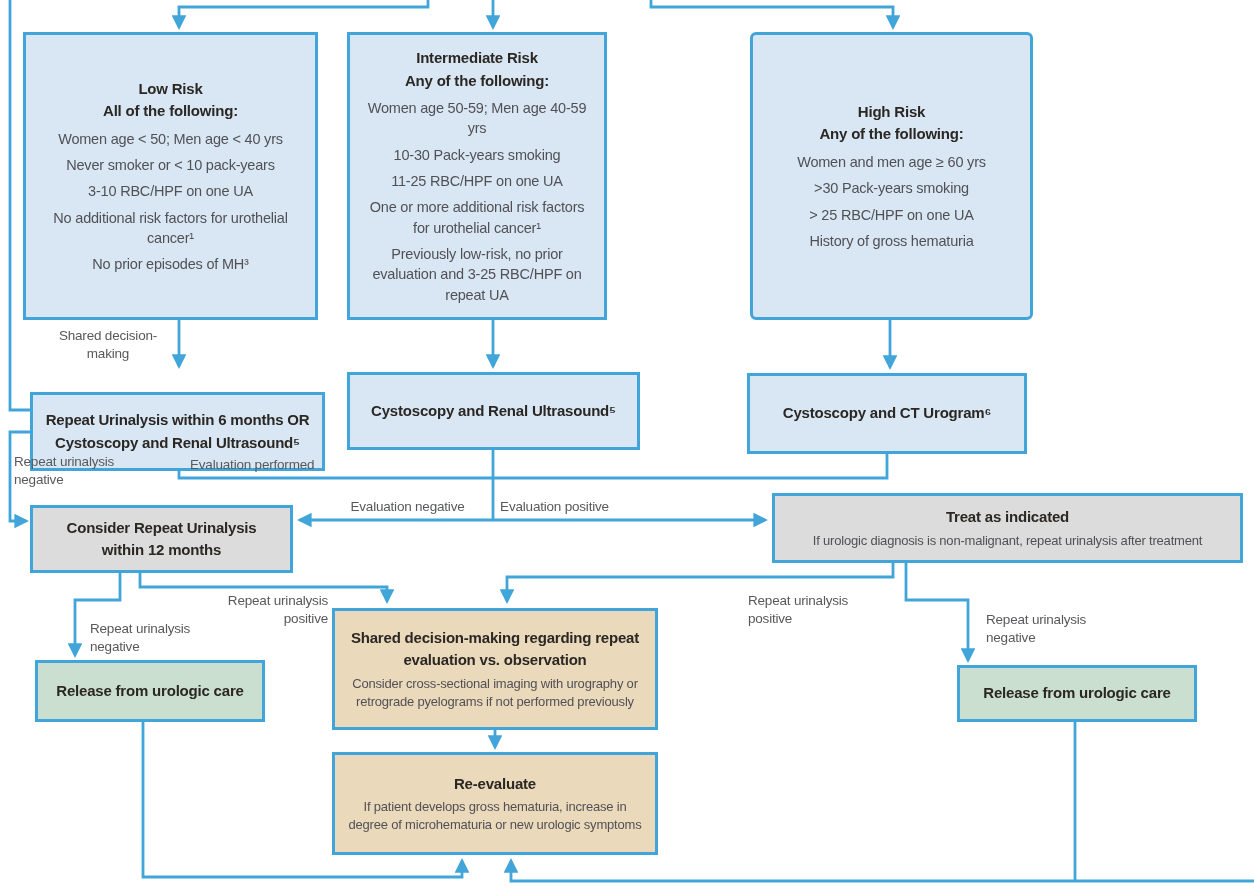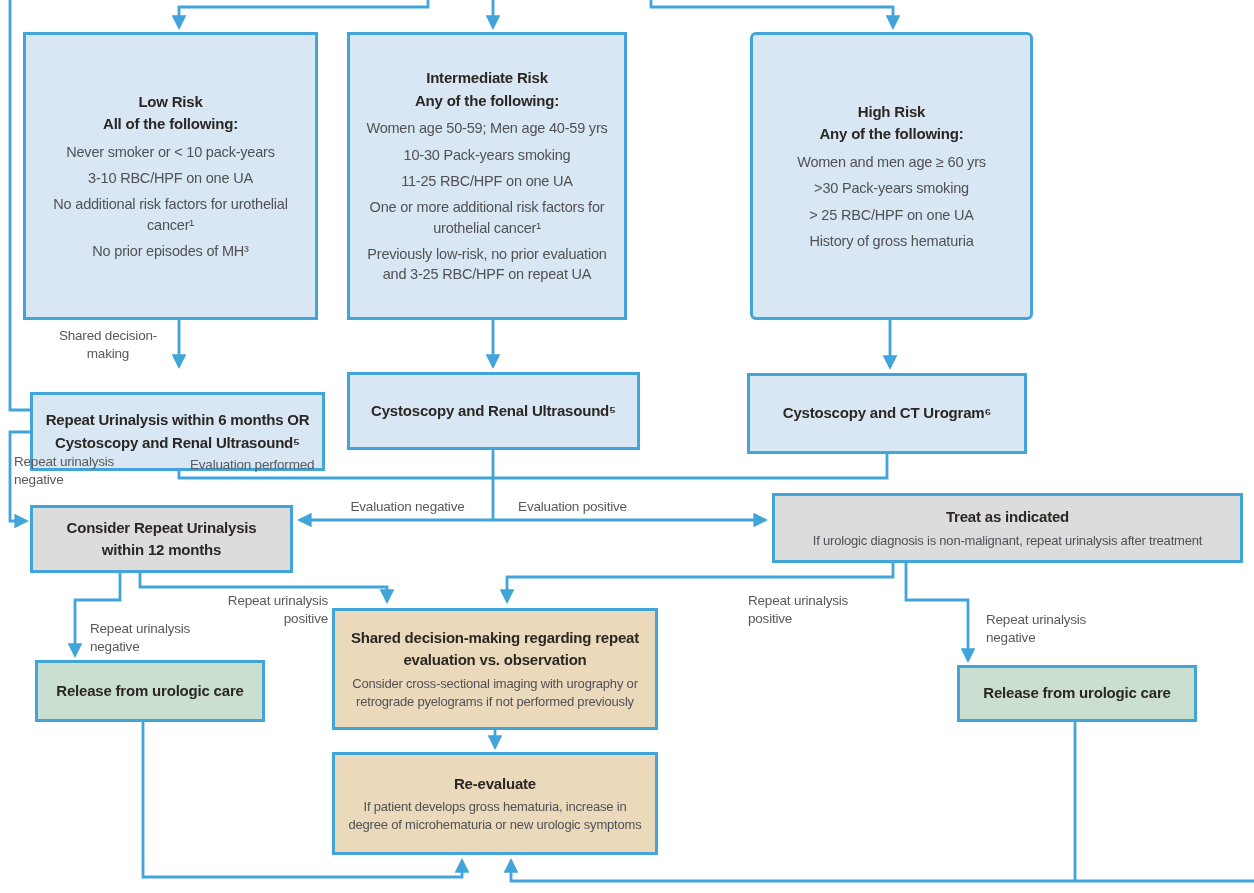--- a/index.html
+++ b/index.html
@@ -75,27 +75,28 @@
 
       <polyline points="143,722 143,877 462,877 462,861" marker-end="url(#arw)"></polyline>
       <polyline points="1075,722 1075,881"></polyline>
       <polyline points="1254,881 511,881 511,861" marker-end="url(#arw)"></polyline>
     </g>
   </svg>
 
   <div class="node blue" style="left:23px;top:32px;width:295px;height:288px;">
     <div class="ttl">Low Risk</div>
     <div class="sub">All of the following:</div>
+    <div class="bi">Women age &lt; 50; Men age &lt; 40 yrs</div>
     <div class="bi">Never smoker or &lt; 10 pack-years</div>
     <div class="bi">3-10 RBC/HPF on one UA</div>
     <div class="bi">No additional risk factors for urothelial cancer¹</div>
     <div class="bi">No prior episodes of MH³</div>
   </div>
 
-  <div class="node blue" style="left:347px;top:32px;width:280px;height:288px;">
+  <div class="node blue" style="left:347px;top:32px;width:260px;height:288px;">
     <div class="ttl">Intermediate Risk</div>
     <div class="sub">Any of the following:</div>
     <div class="bi">Women age 50-59; Men age 40-59 yrs</div>
     <div class="bi">10-30 Pack-years smoking</div>
     <div class="bi">11-25 RBC/HPF on one UA</div>
     <div class="bi">One or more additional risk factors for urothelial cancer¹</div>
     <div class="bi">Previously low-risk, no prior evaluation and 3-25 RBC/HPF on repeat UA</div>
   </div>
 
   <div class="node blue" style="left:750px;top:32px;width:283px;height:288px;border-radius:6px;">
@@ -147,21 +148,21 @@
   </div>
 
   <div class="lbl" style="left:52px;top:327px;width:112px;text-align:center;">Shared decision-making</div>
 
   <div class="lbl" style="left:190px;top:456px;white-space:nowrap;">Evaluation performed</div>
 
   <div class="lbl" style="left:14px;top:453px;width:112px;text-align:left;">Repeat urinalysis negative</div>
 
   <div class="lbl" style="left:335px;top:498px;width:145px;text-align:center;">Evaluation negative</div>
 
-  <div class="lbl" style="left:500px;top:498px;width:145px;text-align:center;">Evaluation positive</div>
+  <div class="lbl" style="left:482px;top:498px;width:145px;text-align:center;">Evaluation positive</div>
 
   <div class="lbl" style="left:200px;top:592px;width:128px;text-align:right;">Repeat urinalysis positive</div>
 
   <div class="lbl" style="left:90px;top:620px;width:115px;text-align:left;">Repeat urinalysis negative</div>
 
   <div class="lbl" style="left:748px;top:592px;width:120px;text-align:left;">Repeat urinalysis positive</div>
 
   <div class="lbl" style="left:986px;top:611px;width:120px;text-align:left;">Repeat urinalysis negative</div>
 
 </div>

